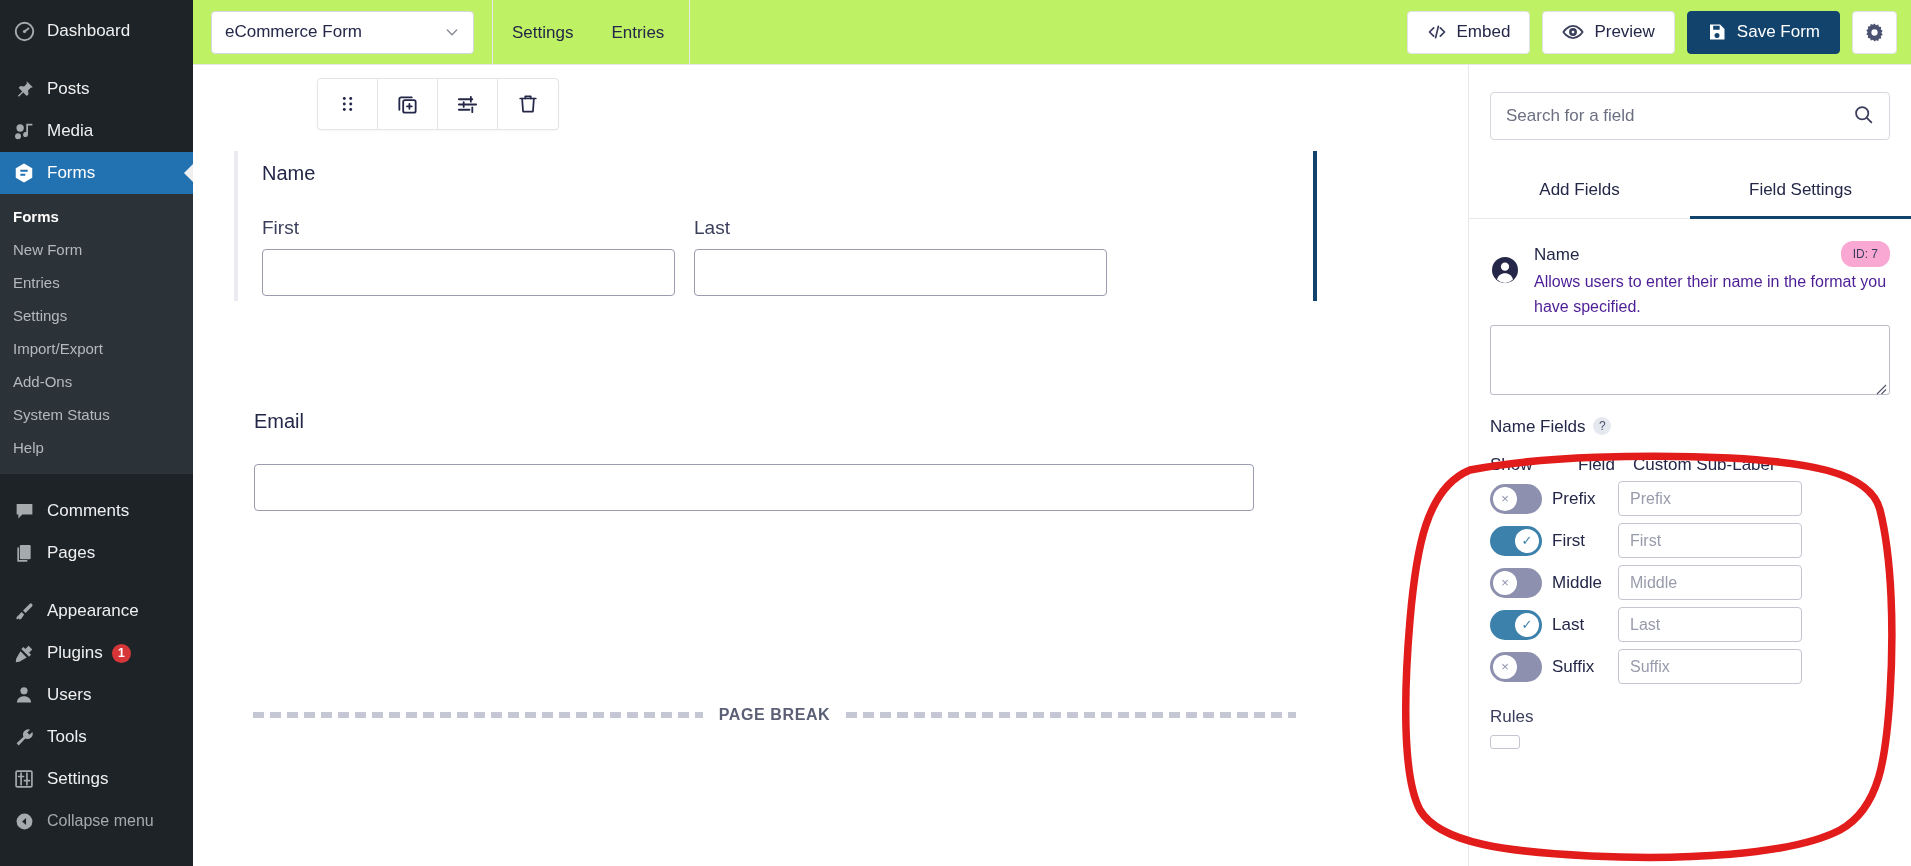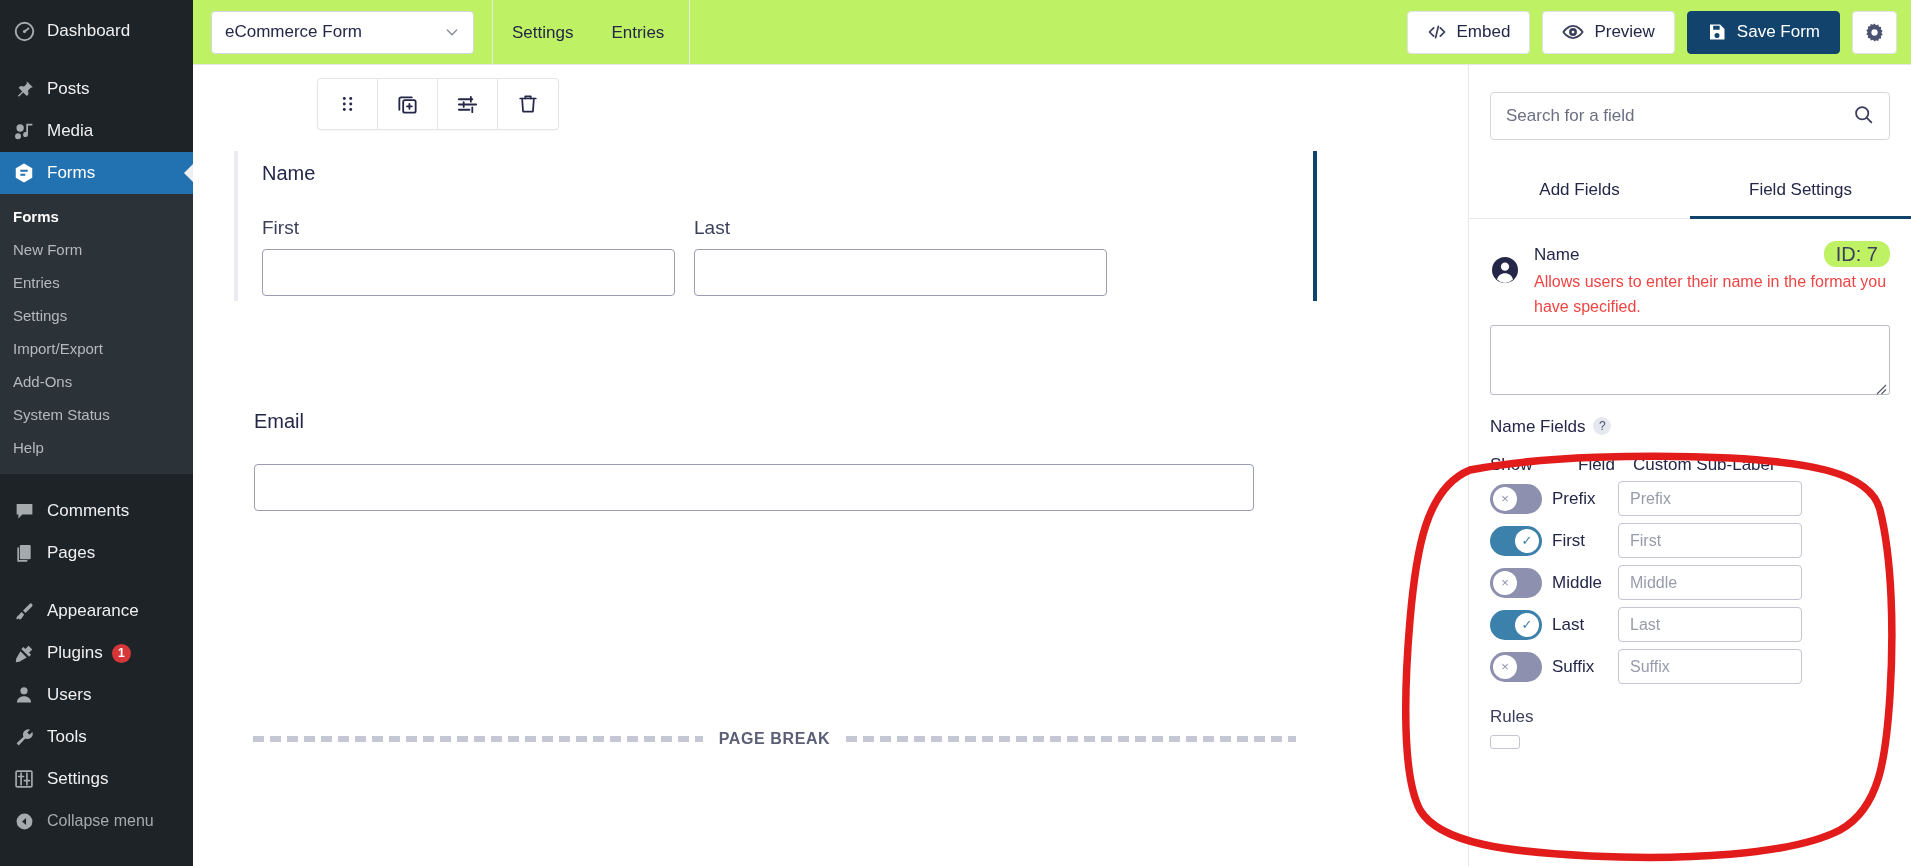--- a/index.html
+++ b/index.html
@@ -262,29 +262,29 @@
     flex: 0 0 30px;
     margin-top: 14px;
     color: #242748;
   }
   .fh-body { flex: 1; min-width: 0; }
   .fh-title {
     font-size: 17px; color: #242748;
     line-height: 28px;
   }
   .fh-desc {
-    font-size: 16px; color: #ef4444;
+    font-size: 16px; color: #4c1d95;
     line-height: 25px;
   }
   .id-badge {
     margin-left: auto;
-    background: #bef264;
+    background: #f9a8d4;
     color: #3b3f5c;
     border-radius: 12px;
-    font-size: 20px;
+    font-size: 12px;
     padding: 5px 12px;
     white-space: nowrap;
     height: 26px;
     display: flex; align-items: center;
   }
   .textarea-box {
     margin: 6px 21px 0 21px;
     height: 70px;
     border: 1px solid #b9bcc7;
     border-radius: 3px;
@@ -640,21 +640,21 @@
           <input class="fld-input" style="width: 413px;" value="">
         </div>
       </div>
     </section>
 
     <section class="fld" style="left:61px; top:345px; width:1025px;">
       <div class="fld-label">Email</div>
       <input class="fld-input" style="width: 1000px; margin-top: 31px; border-color: rgb(154, 156, 176);" value="">
     </section>
 
-    <div class="page-break" style="left:60px; top:665px; width:1043px;">
+    <div class="page-break" style="left:60px; top:641px; width:1043px;">
       <div class="pb-line"></div>
       <div class="pb-text">PAGE BREAK</div>
       <div class="pb-line"></div>
     </div>
   </main>
 
   <aside id="rightpanel">
 
     <div class="search-wrap">
       <input placeholder="Search for a field" style="">

